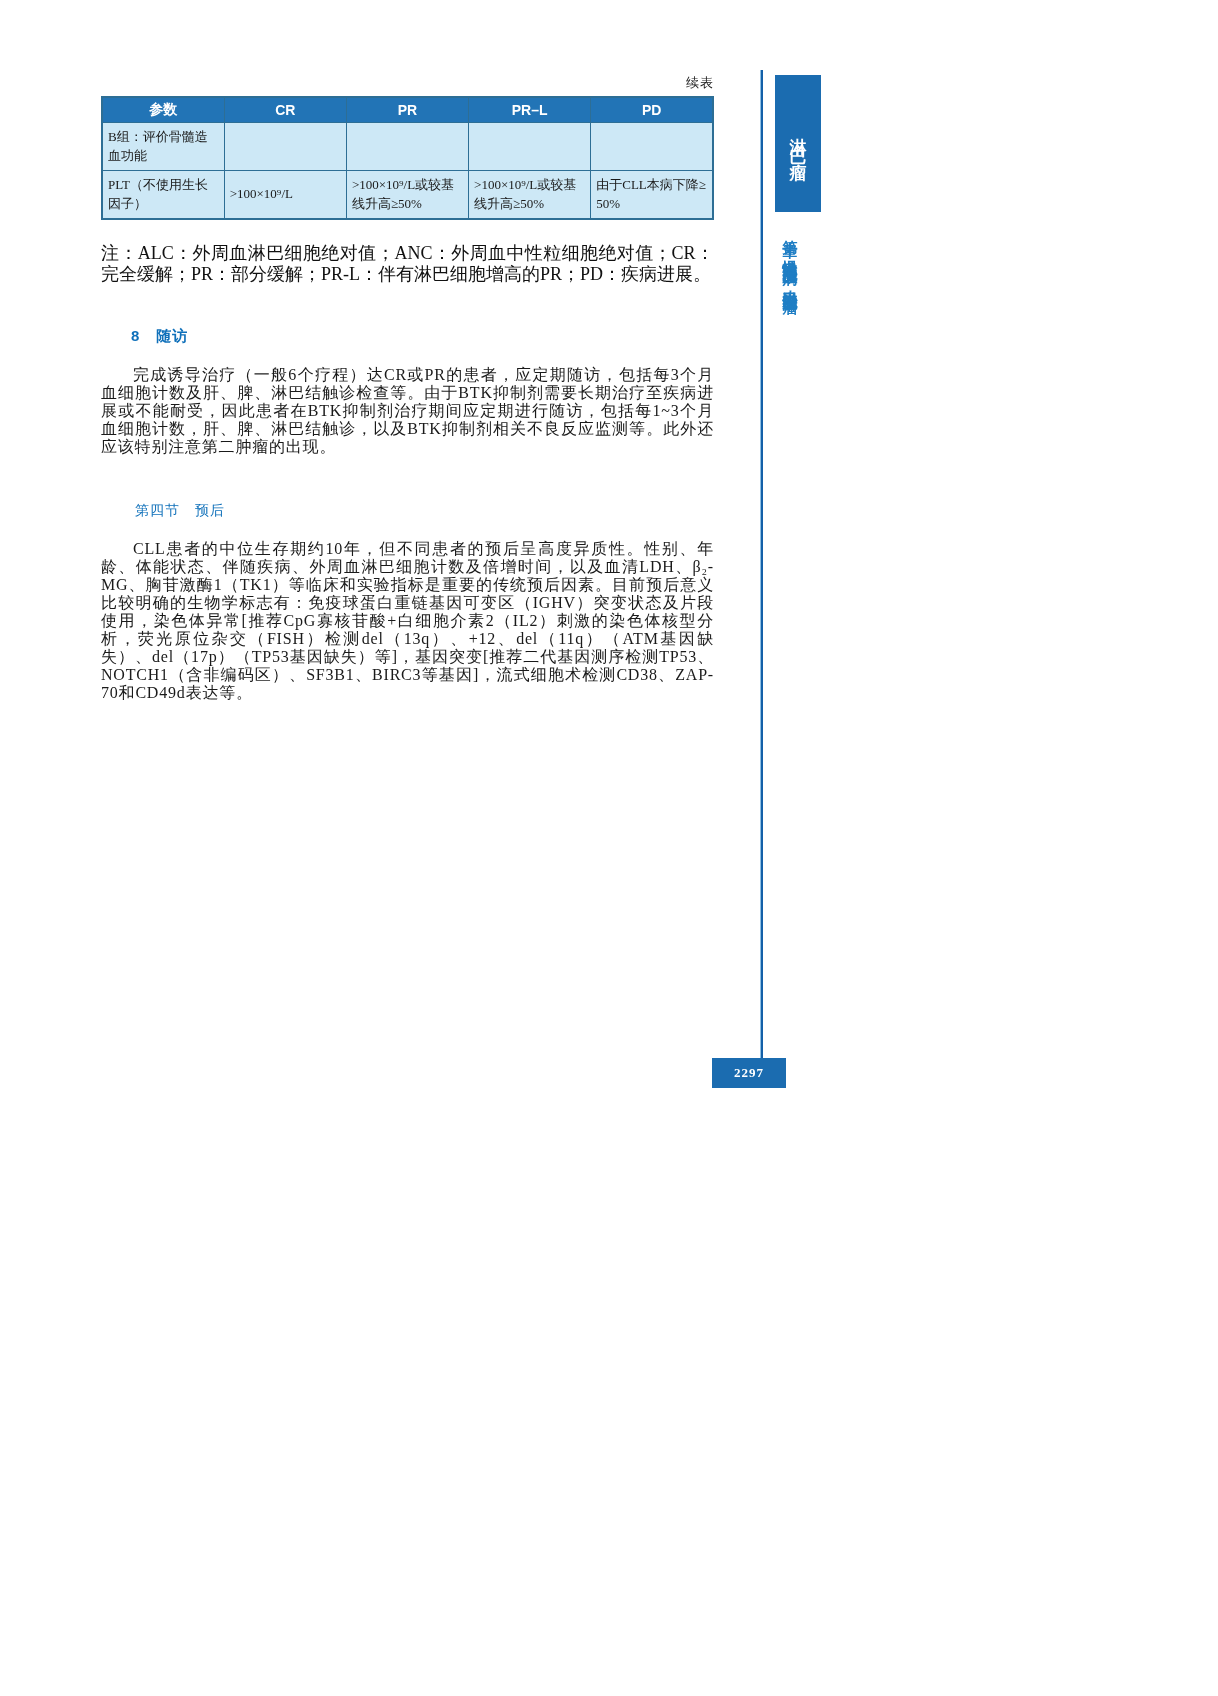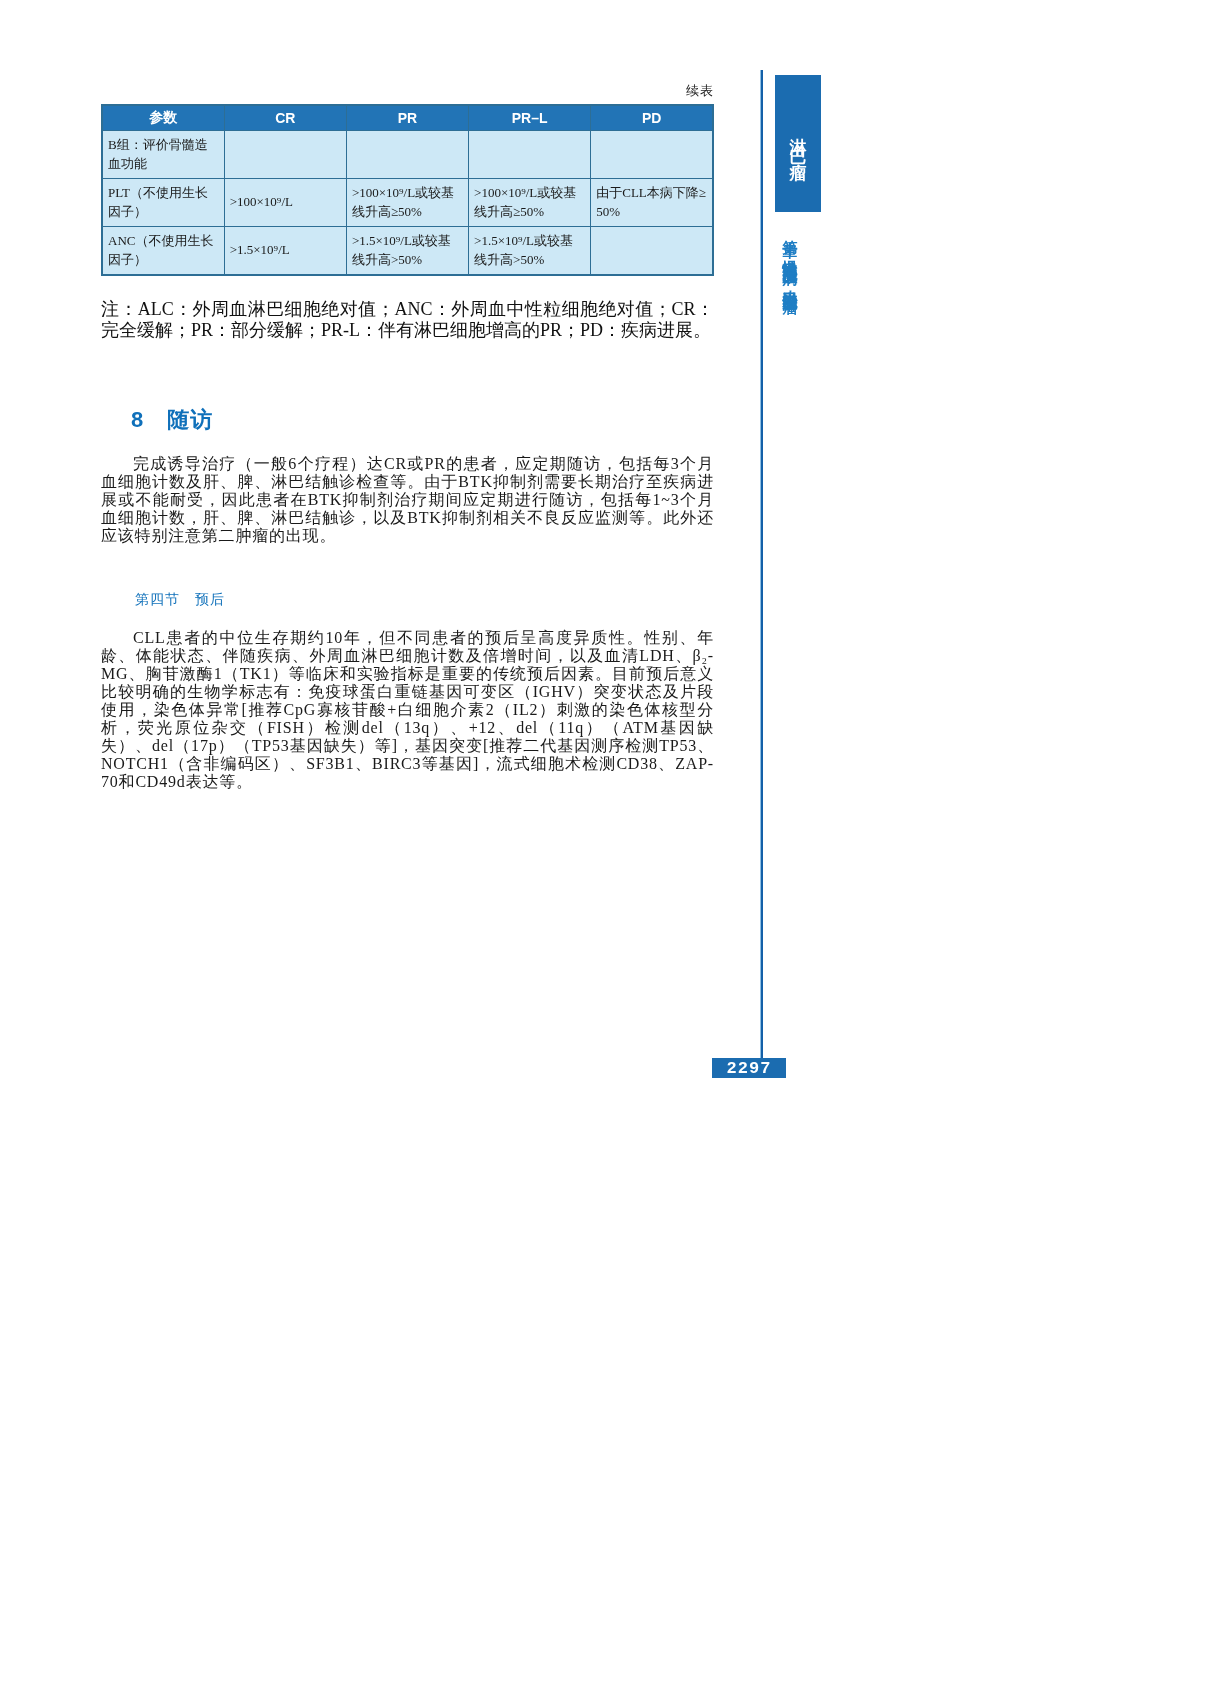--- a/index.html
+++ b/index.html
@@ -17,21 +17,21 @@
   html,body{background:#ffffff;}
   .page{
     position:relative;
     width:1218px;height:1696px;
     background:#ffffff;
     overflow:hidden;
     font-family:"Liberation Serif","DejaVu Serif",serif;
     color:var(--text-color);
   }
   .main-col{
-    position:absolute;left:101px;top:8px;width:613px;
+    position:absolute;left:101px;top:0;width:613px;
   }
   .cont-label{
     margin-top:74px;
     text-align:right;
     font-size:13px;
     color:#222;
     letter-spacing:1px;
   }
   table.criteria{
     margin-top:4px;
@@ -61,25 +61,25 @@
     word-break:break-all;
   }
   .note{
     margin-top:23px;
     font-size:18px;
     line-height:21px;
     text-align:justify;
     color:#111;
   }
   .sub-heading{
-    margin-top:64px;
+    margin-top:42px;
     margin-left:30px;
     font-family:"Liberation Sans","DejaVu Sans",sans-serif;
     font-weight:bold;
-    font-size:22px;
+    font-size:15px;
     color:var(--heading-blue);
     letter-spacing:1px;
   }
   .body-para{
     margin-top:20px;
     font-size:16px;
     line-height:18px;
     letter-spacing:0.8px;
     text-align:justify;
     text-indent:2em;
@@ -123,27 +123,27 @@
     text-orientation:upright;
     font-family:"Liberation Sans","DejaVu Sans",sans-serif;
     font-weight:bold;
     font-size:15px;
     letter-spacing:1.2px;
     color:var(--chapter-blue);
   }
   .page-badge{
     position:absolute;
     left:712px;top:1058px;
-    width:74px;height:20px;
+    width:74px;height:30px;
     background:var(--sidebar-blue);
     color:#ffffff;
     display:flex;align-items:center;justify-content:center;
-    font-family:Liberation Mono, monospace;
-    font-weight:bold;
-    font-size:17px;
+    font-family:Liberation Serif, serif;
+    font-weight:bold;
+    font-size:13px;
     letter-spacing:1px;
   }
 </style>
 </head>
 <body>
 
 <div class="page">
 
   <div class="main-col">
 
@@ -167,27 +167,20 @@
             <td></td>
             <td></td>
           </tr>
           <tr>
             <td>PLT（不使用生长因子）</td>
             <td>&gt;100×10⁹/L</td>
             <td>&gt;100×10⁹/L或较基线升高≥50%</td>
             <td>&gt;100×10⁹/L或较基线升高≥50%</td>
             <td>由于CLL本病下降≥50%</td>
           </tr>
-          <tr>
-            <td>ANC（不使用生长因子）</td>
-            <td>&gt;1.5×10⁹/L</td>
-            <td>&gt;1.5×10⁹/L或较基线升高&gt;50%</td>
-            <td>&gt;1.5×10⁹/L或较基线升高&gt;50%</td>
-            <td></td>
-          </tr>
         </tbody>
     </table>
 
     <p class="note">注：ALC：外周血淋巴细胞绝对值；ANC：外周血中性粒细胞绝对值；CR：完全缓解；PR：部分缓解；PR-L：伴有淋巴细胞增高的PR；PD：疾病进展。</p>
 
     <h3 class="sub-heading">8　随访</h3>
 
     <p class="body-para">完成诱导治疗（一般6个疗程）达CR或PR的患者，应定期随访，包括每3个月血细胞计数及肝、脾、淋巴结触诊检查等。由于BTK抑制剂需要长期治疗至疾病进展或不能耐受，因此患者在BTK抑制剂治疗期间应定期进行随访，包括每1~3个月血细胞计数，肝、脾、淋巴结触诊，以及BTK抑制剂相关不良反应监测等。此外还应该特别注意第二肿瘤的出现。</p>
 
     <h2 class="sect-heading">第四节　预后</h2>

